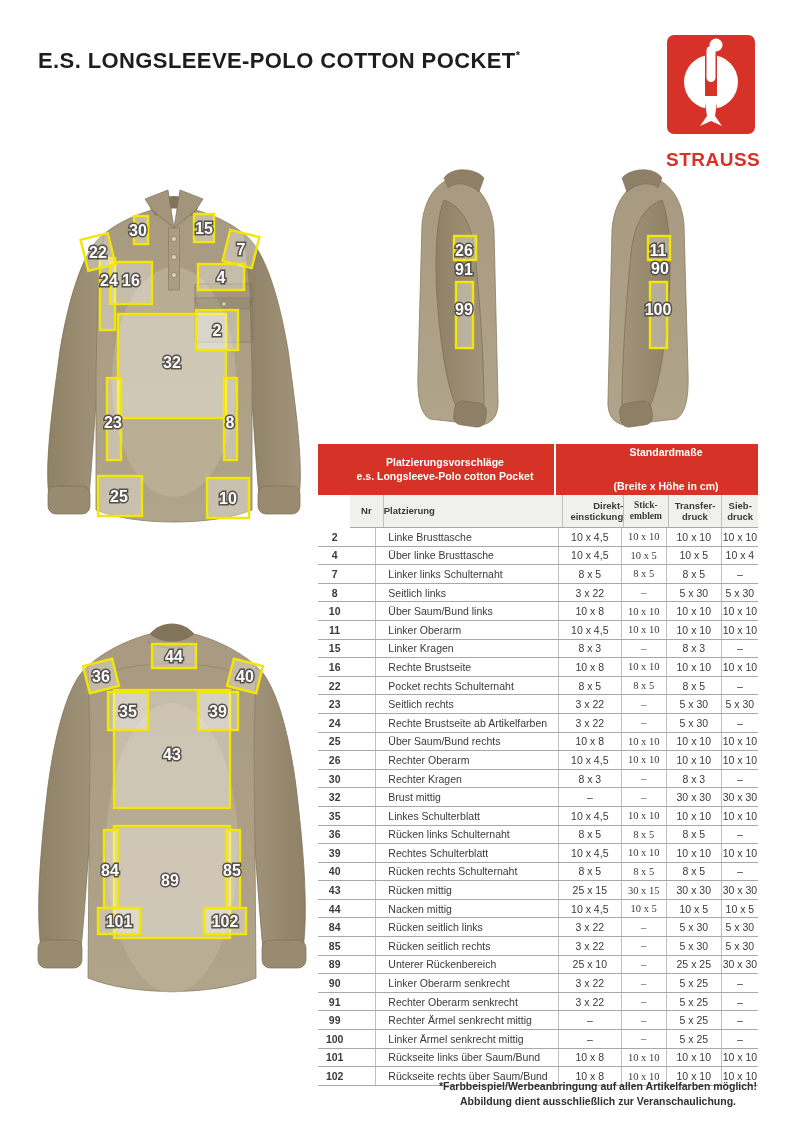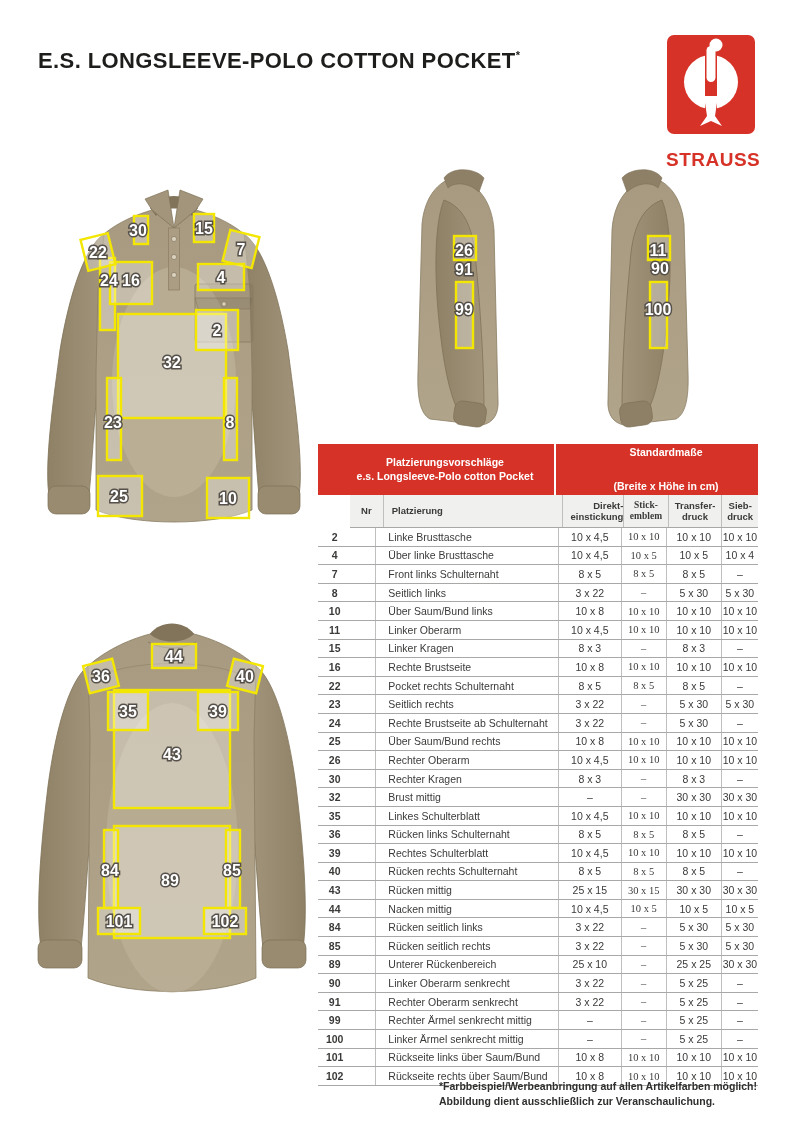--- a/index.html
+++ b/index.html
@@ -30,31 +30,31 @@
   .ptable{position:absolute;left:318px;top:444px;width:440px;color:#3a3a39;}
   .ghead{display:flex;background:#d63227;color:#fff;text-align:center;
          font-weight:bold;font-size:10.5px;line-height:1.3;}
   .gcell{display:flex;flex-direction:column;justify-content:center;height:51px;box-sizing:border-box;margin-left:18px;}
   .g1{width:220px;border-right:2px solid #fff;}
   .g2{flex:1;gap:20px;}
   .cols{display:flex;background:#f0f0ef;border-bottom:1px solid #a8a8a6;font-weight:bold;
         font-size:9.5px;line-height:1.2;margin-left:32px;}
   .th{display:flex;flex-direction:column;justify-content:center;height:32px;box-sizing:border-box;
       text-align:center;}
-  .th.c1{align-items:flex-start;padding-left:8px;text-align:center;}
+  .th.c1{align-items:flex-start;text-align:center;}
   .tr{display:flex;height:18.6px;box-sizing:border-box;border-bottom:1px solid #a8a8a6;
       font-size:10.5px;background:#fff;}
   .td{display:flex;align-items:center;justify-content:center;box-sizing:border-box;height:100%;}
   .c0{width:34px;}.c1{width:186px;}.c2{width:64px;text-align:right;}.c3{width:46px;font-family:Liberation Serif, serif;}.c4{width:56px;}.c5{width:38px;}
   .td.c0{font-weight:bold;}
   .td.c1{justify-content:flex-start;padding-left:12px;margin-left:24px;}
   .th+.th,.td+.td{border-left:1px solid #bfbfbd;}
 
   
-  .footnote{position:absolute;right:37px;top:1079px;text-align:left;font-size:10.5px;
+  .footnote{position:absolute;right:37px;top:1079px;text-align:center;font-size:10.5px;
             font-weight:bold;color:#2f2f2e;line-height:1.4;}
 </style>
 </head>
 <body>
 
 <div class="page">
 
   <h1 class="title"><span>E.S. LONGSLEEVE-POLO COTTON POCKET</span><sup>*</sup></h1>
 
   <div class="logo">
@@ -236,21 +236,21 @@
         <div class="tr">
           <div class="td c0">4</div>
           <div class="td c1">Über linke Brusttasche</div>
           <div class="td c2">10 x 4,5</div>
           <div class="td c3">10 x 5</div>
           <div class="td c4">10 x 5</div>
           <div class="td c5">10 x 4</div>
         </div>
         <div class="tr">
           <div class="td c0">7</div>
-          <div class="td c1">Front links Schulternaht</div>
+          <div class="td c1">Linker links Schulternaht</div>
           <div class="td c2">8 x 5</div>
           <div class="td c3">8 x 5</div>
           <div class="td c4">8 x 5</div>
           <div class="td c5">–</div>
         </div>
         <div class="tr">
           <div class="td c0">8</div>
           <div class="td c1">Seitlich links</div>
           <div class="td c2">3 x 22</div>
           <div class="td c3">–</div>
@@ -300,21 +300,21 @@
         <div class="tr">
           <div class="td c0">23</div>
           <div class="td c1">Seitlich rechts</div>
           <div class="td c2">3 x 22</div>
           <div class="td c3">–</div>
           <div class="td c4">5 x 30</div>
           <div class="td c5">5 x 30</div>
         </div>
         <div class="tr">
           <div class="td c0">24</div>
-          <div class="td c1">Rechte Brustseite ab Schulternaht</div>
+          <div class="td c1">Rechte Brustseite ab Artikelfarben</div>
           <div class="td c2">3 x 22</div>
           <div class="td c3">–</div>
           <div class="td c4">5 x 30</div>
           <div class="td c5">–</div>
         </div>
         <div class="tr">
           <div class="td c0">25</div>
           <div class="td c1">Über Saum/Bund rechts</div>
           <div class="td c2">10 x 8</div>
           <div class="td c3">10 x 10</div>

